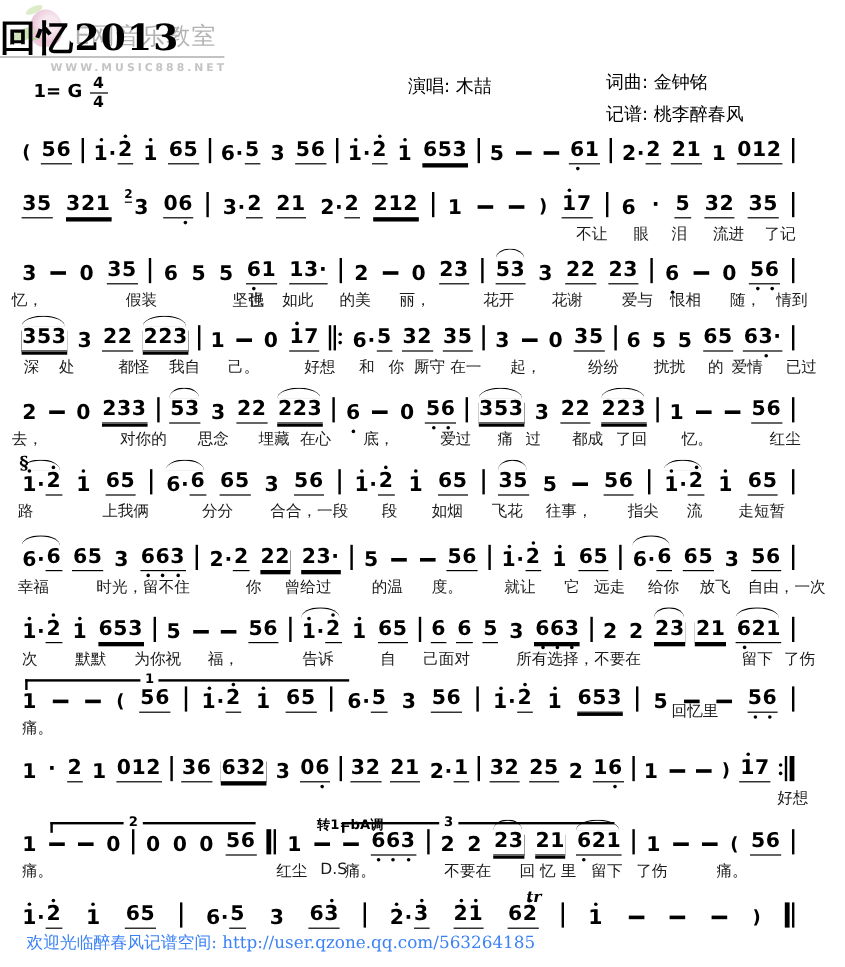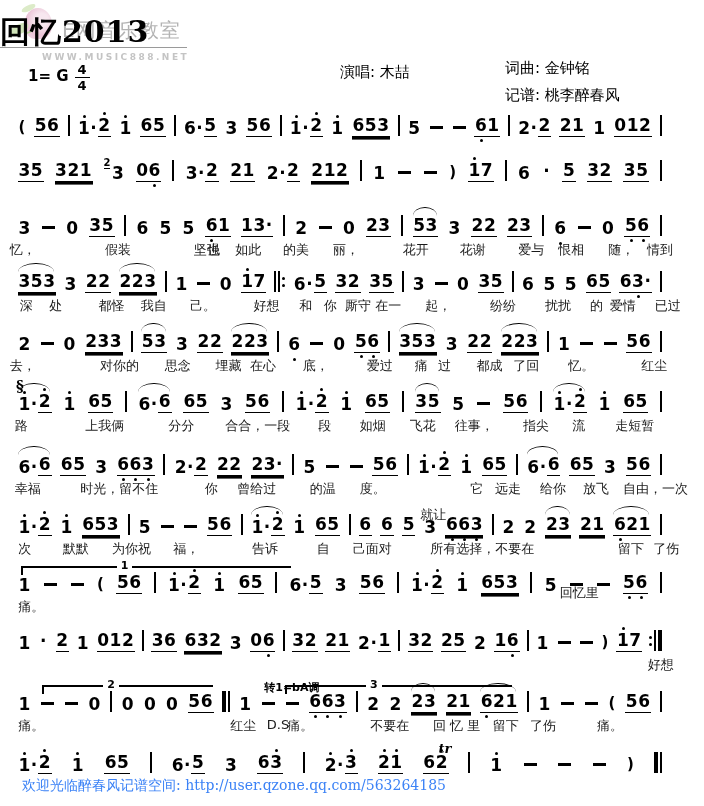--- a/index.html
+++ b/index.html
@@ -238,20 +238,27 @@
         <span class="g">
           <span class="n u1"><span class="c">3</span><span class="c">2</span></span>
         </span>
         <span class="g">
           <span class="n u1"><span class="c">3</span><span class="c">5</span></span>
         </span>
         <span class="g">
           <span class="bar"></span>
         </span>
       </div>
+      <div class="lrow">
+        <span class="" style="left: 68.2%;">不让</span>
+        <span class="" style="left: 75%;">眼</span>
+        <span class="" style="left: 79.5%;">泪</span>
+        <span class="" style="left: 84.4%;">流进</span>
+        <span class="" style="left: 90.5%;">了记</span>
+      </div>
     </div>
     <div class="sys" style="top: 205px;">
       <div class="nrow">
         <span class="g">
           <span class="n"><span class="c">3</span></span>
         </span>
         <span class="g">
           <span class="dash"></span>
         </span>
         <span class="g">
@@ -703,21 +710,21 @@
           <span class="bar"></span>
         </span>
       </div>
       <div class="lrow">
         <span class="" style="left: 2.1%;">幸福</span>
         <span class="" style="left: 11.4%;">时光，留不住</span>
         <span class="" style="left: 29.1%;">你</span>
         <span class="" style="left: 33.7%;">曾给过</span>
         <span class="" style="left: 44%;">的温</span>
         <span class="" style="left: 51.1%;">度。</span>
-        <span class="" style="left: 59.7%; margin-top: 26px;">就让</span>
+        <span class="" style="left: 59.7%;">就让</span>
         <span class="" style="left: 66.8%;">它</span>
         <span class="" style="left: 70.3%;">远走</span>
         <span class="" style="left: 76.7%;">给你</span>
         <span class="" style="left: 82.8%;">放飞</span>
         <span class="" style="left: 88.5%;">自由，一次</span>
       </div>
     </div>
     <div class="sys" style="top: 504px;">
       <div class="nrow">
         <span class="g">

